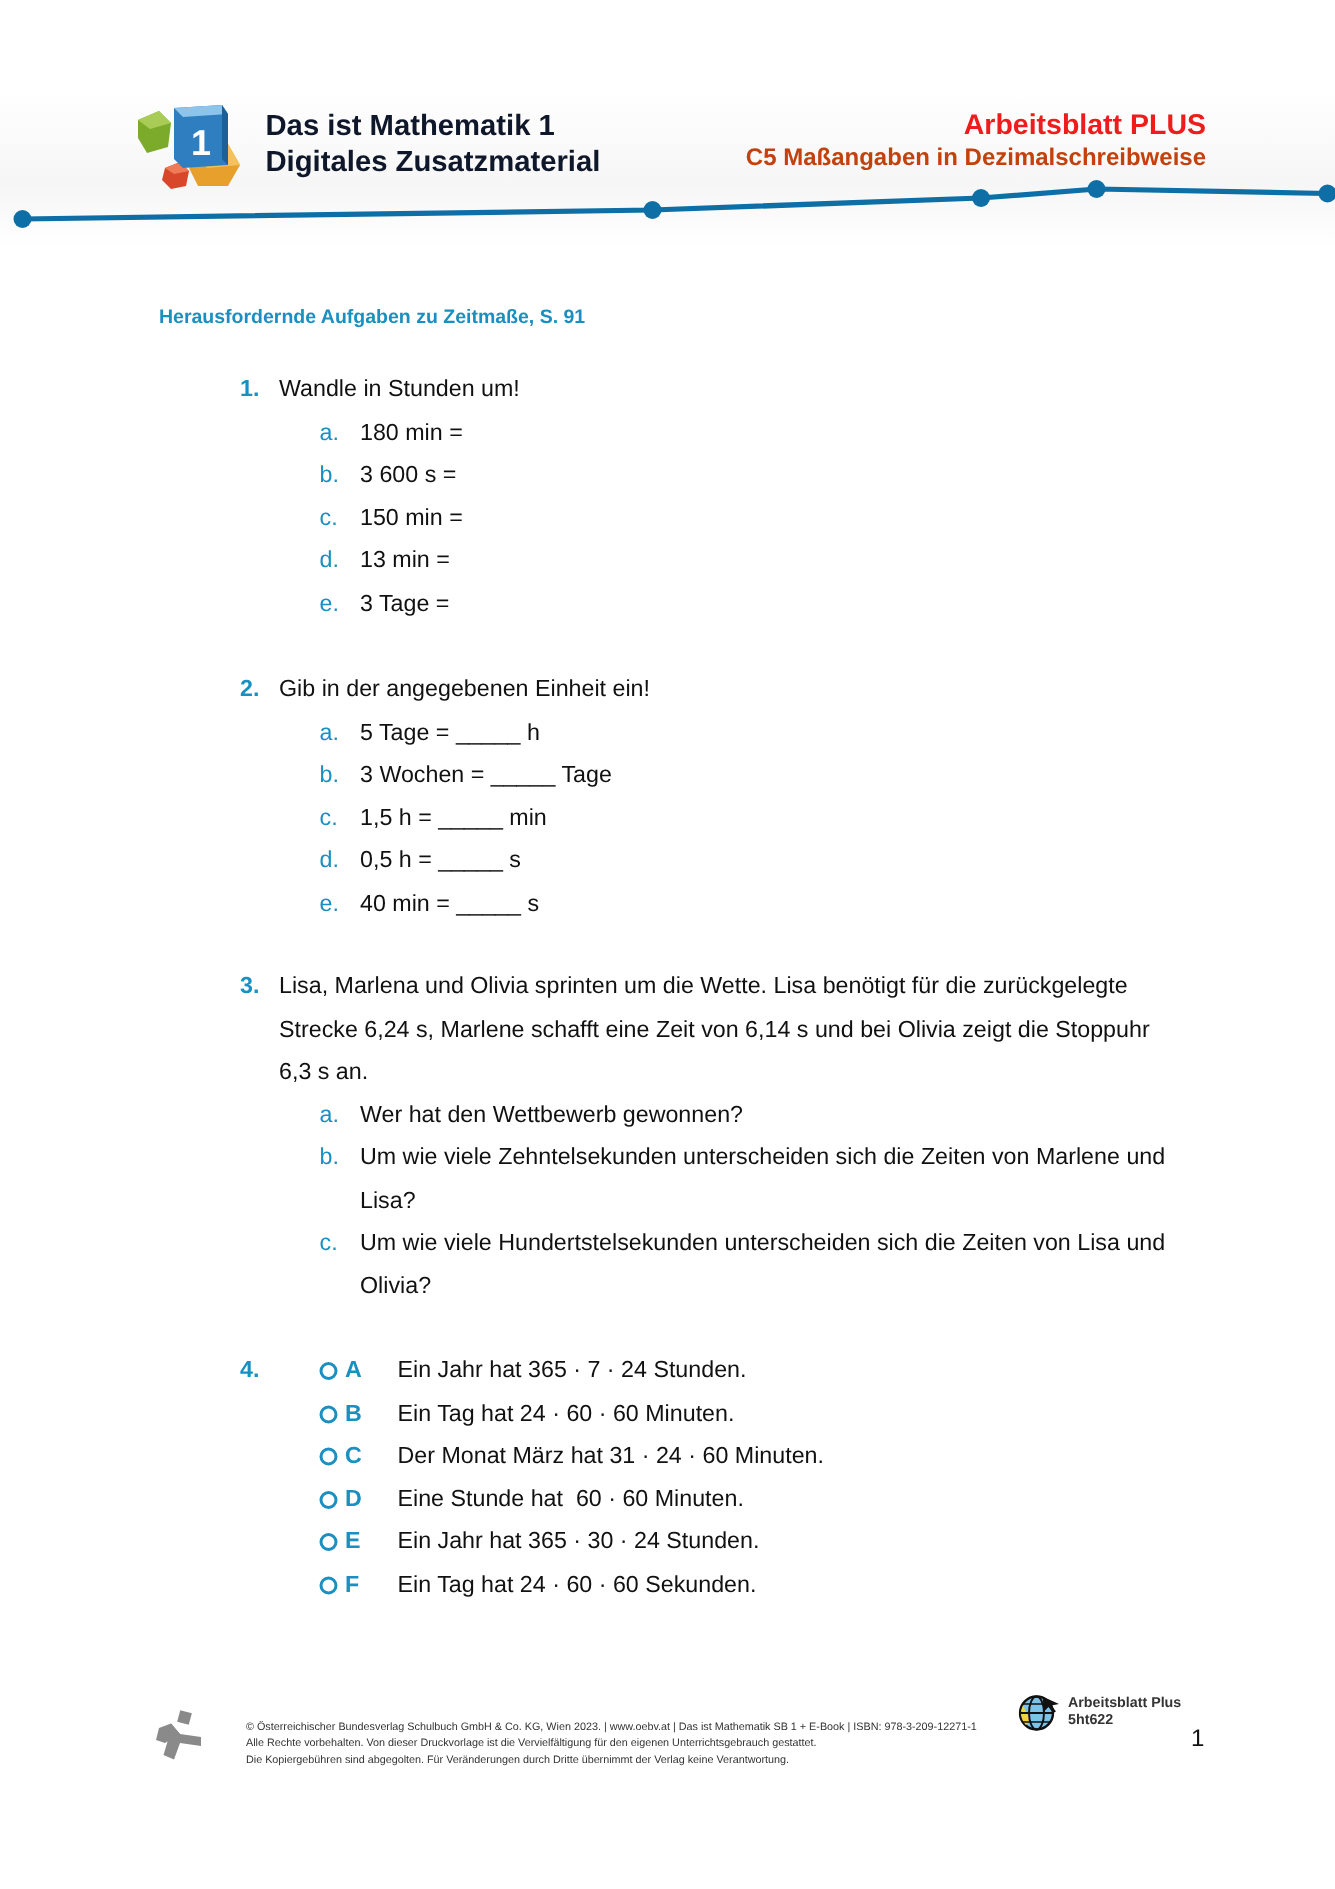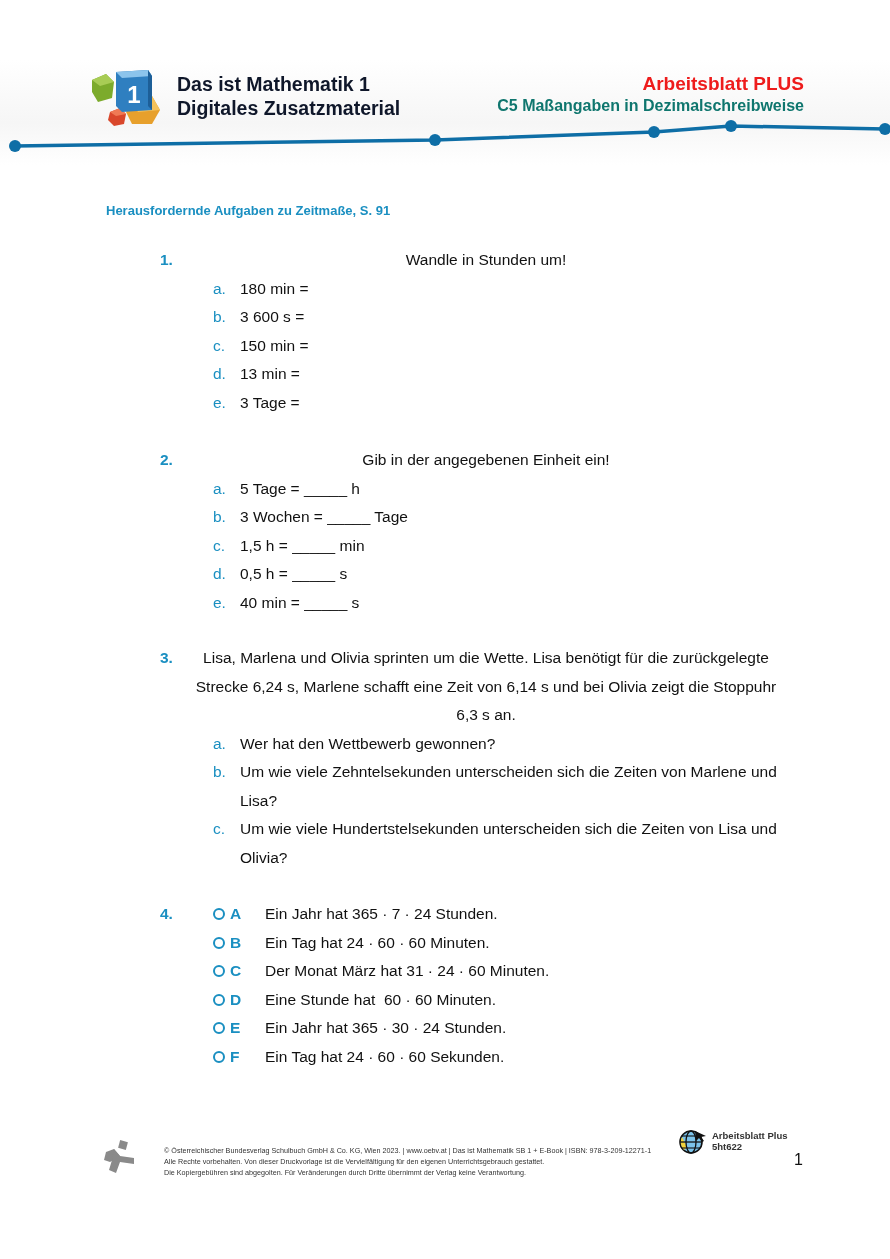--- a/index.html
+++ b/index.html
@@ -17,32 +17,32 @@
   .brand-title {
     position: absolute; left: 177px; top: 72px;
     font-weight: bold; font-size: 19.5px; line-height: 24px; color: #0f172a;
   }
   .sheet-type {
     position: absolute; right: 86px; top: 73px;
     font-weight: bold; font-size: 19px; color: #ee1c1c; text-align: right;
   }
   .sheet-topic {
     position: absolute; right: 86px; top: 97px;
-    font-weight: bold; font-size: 16px; color: #0f766e; text-align: right;
+    font-weight: bold; font-size: 16px; color: #c2410c; text-align: right;
   }
   .header-line { position: absolute; left: 0; top: 110px; width: 890px; height: 50px; }
 
   .page-heading {
     position: absolute; left: 106px; top: 203px;
     font-weight: bold; font-size: 13px; color: #1a8fc1;
   }
 
   .task { position: absolute; left: 160px; font-size: 15.5px; line-height: 28.5px; }
   .task-num { position: absolute; left: 0; top: 0; font-weight: bold; color: #1a8fc1; }
-  .task-text { margin-left: 26px; width: 600px; text-align: center; }
+  .task-text { margin-left: 26px; width: 600px; }
   .sub { position: relative; margin-left: 53px; padding-left: 27px; width: 545px; }
   .sub-letter { position: absolute; left: 0; top: 0; color: #1a8fc1; }
 
   .option { position: relative; margin-left: 52px; padding-left: 53px; height: 28.5px; }
   .option-circle {
     position: absolute; left: 1px; top: 8px; width: 8px; height: 8px;
     border: 2.2px solid #1a8fc1; border-radius: 50%;
   }
   .option-letter {
     position: absolute; left: 18px; top: 0; font-weight: bold; color: #1a8fc1;

